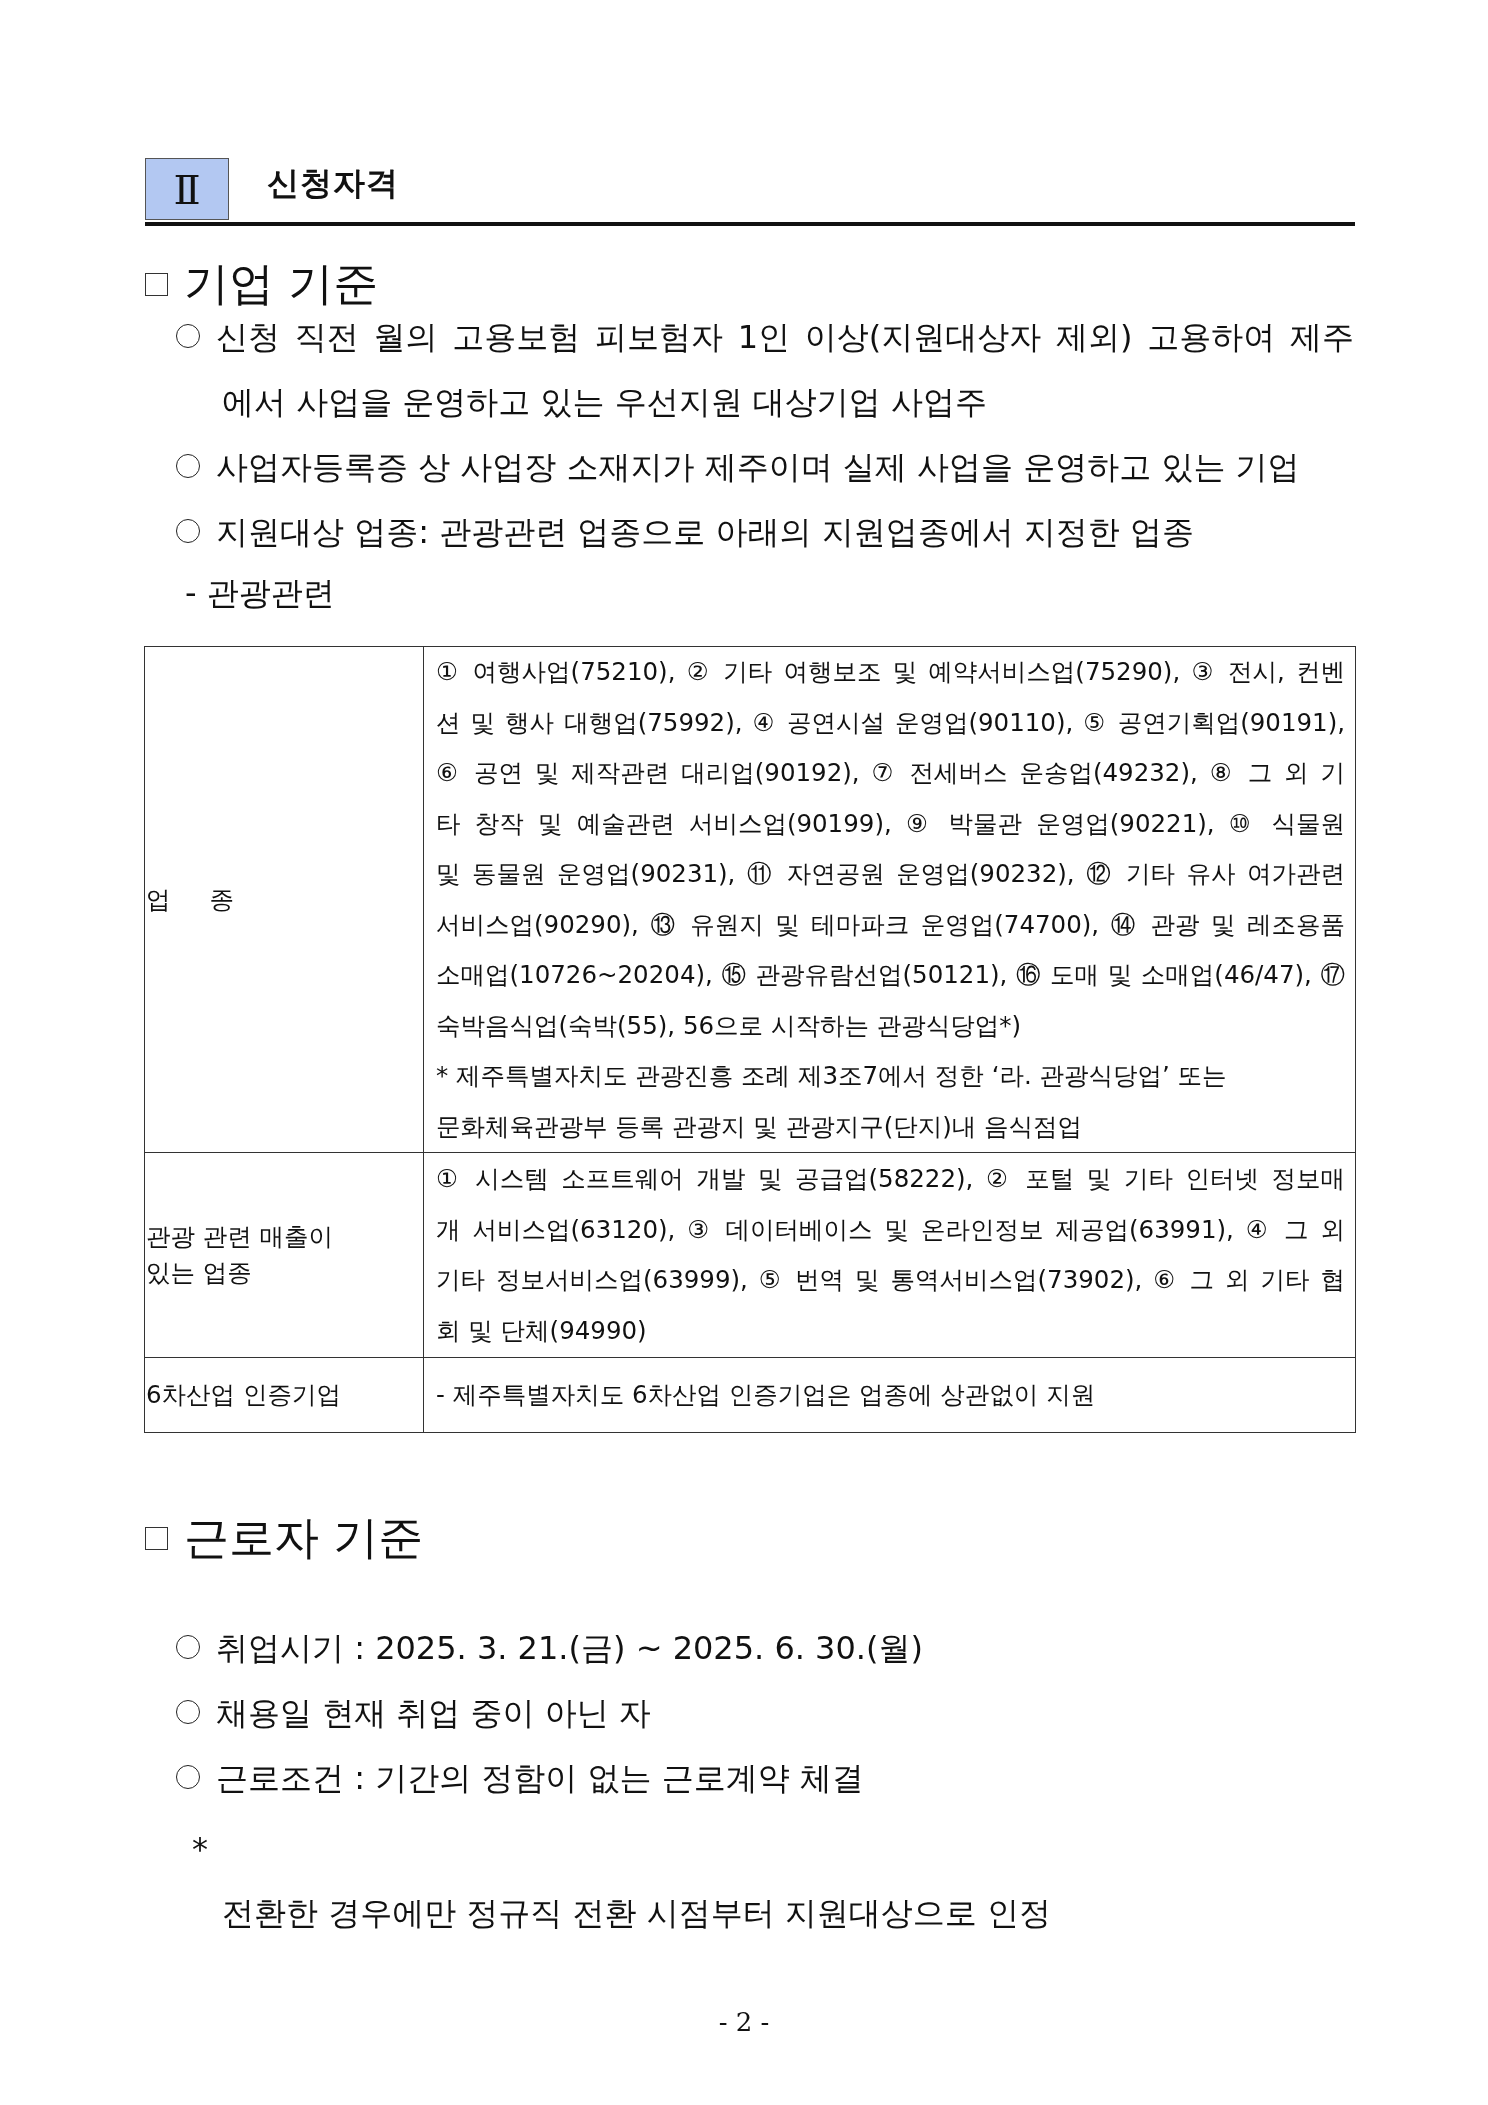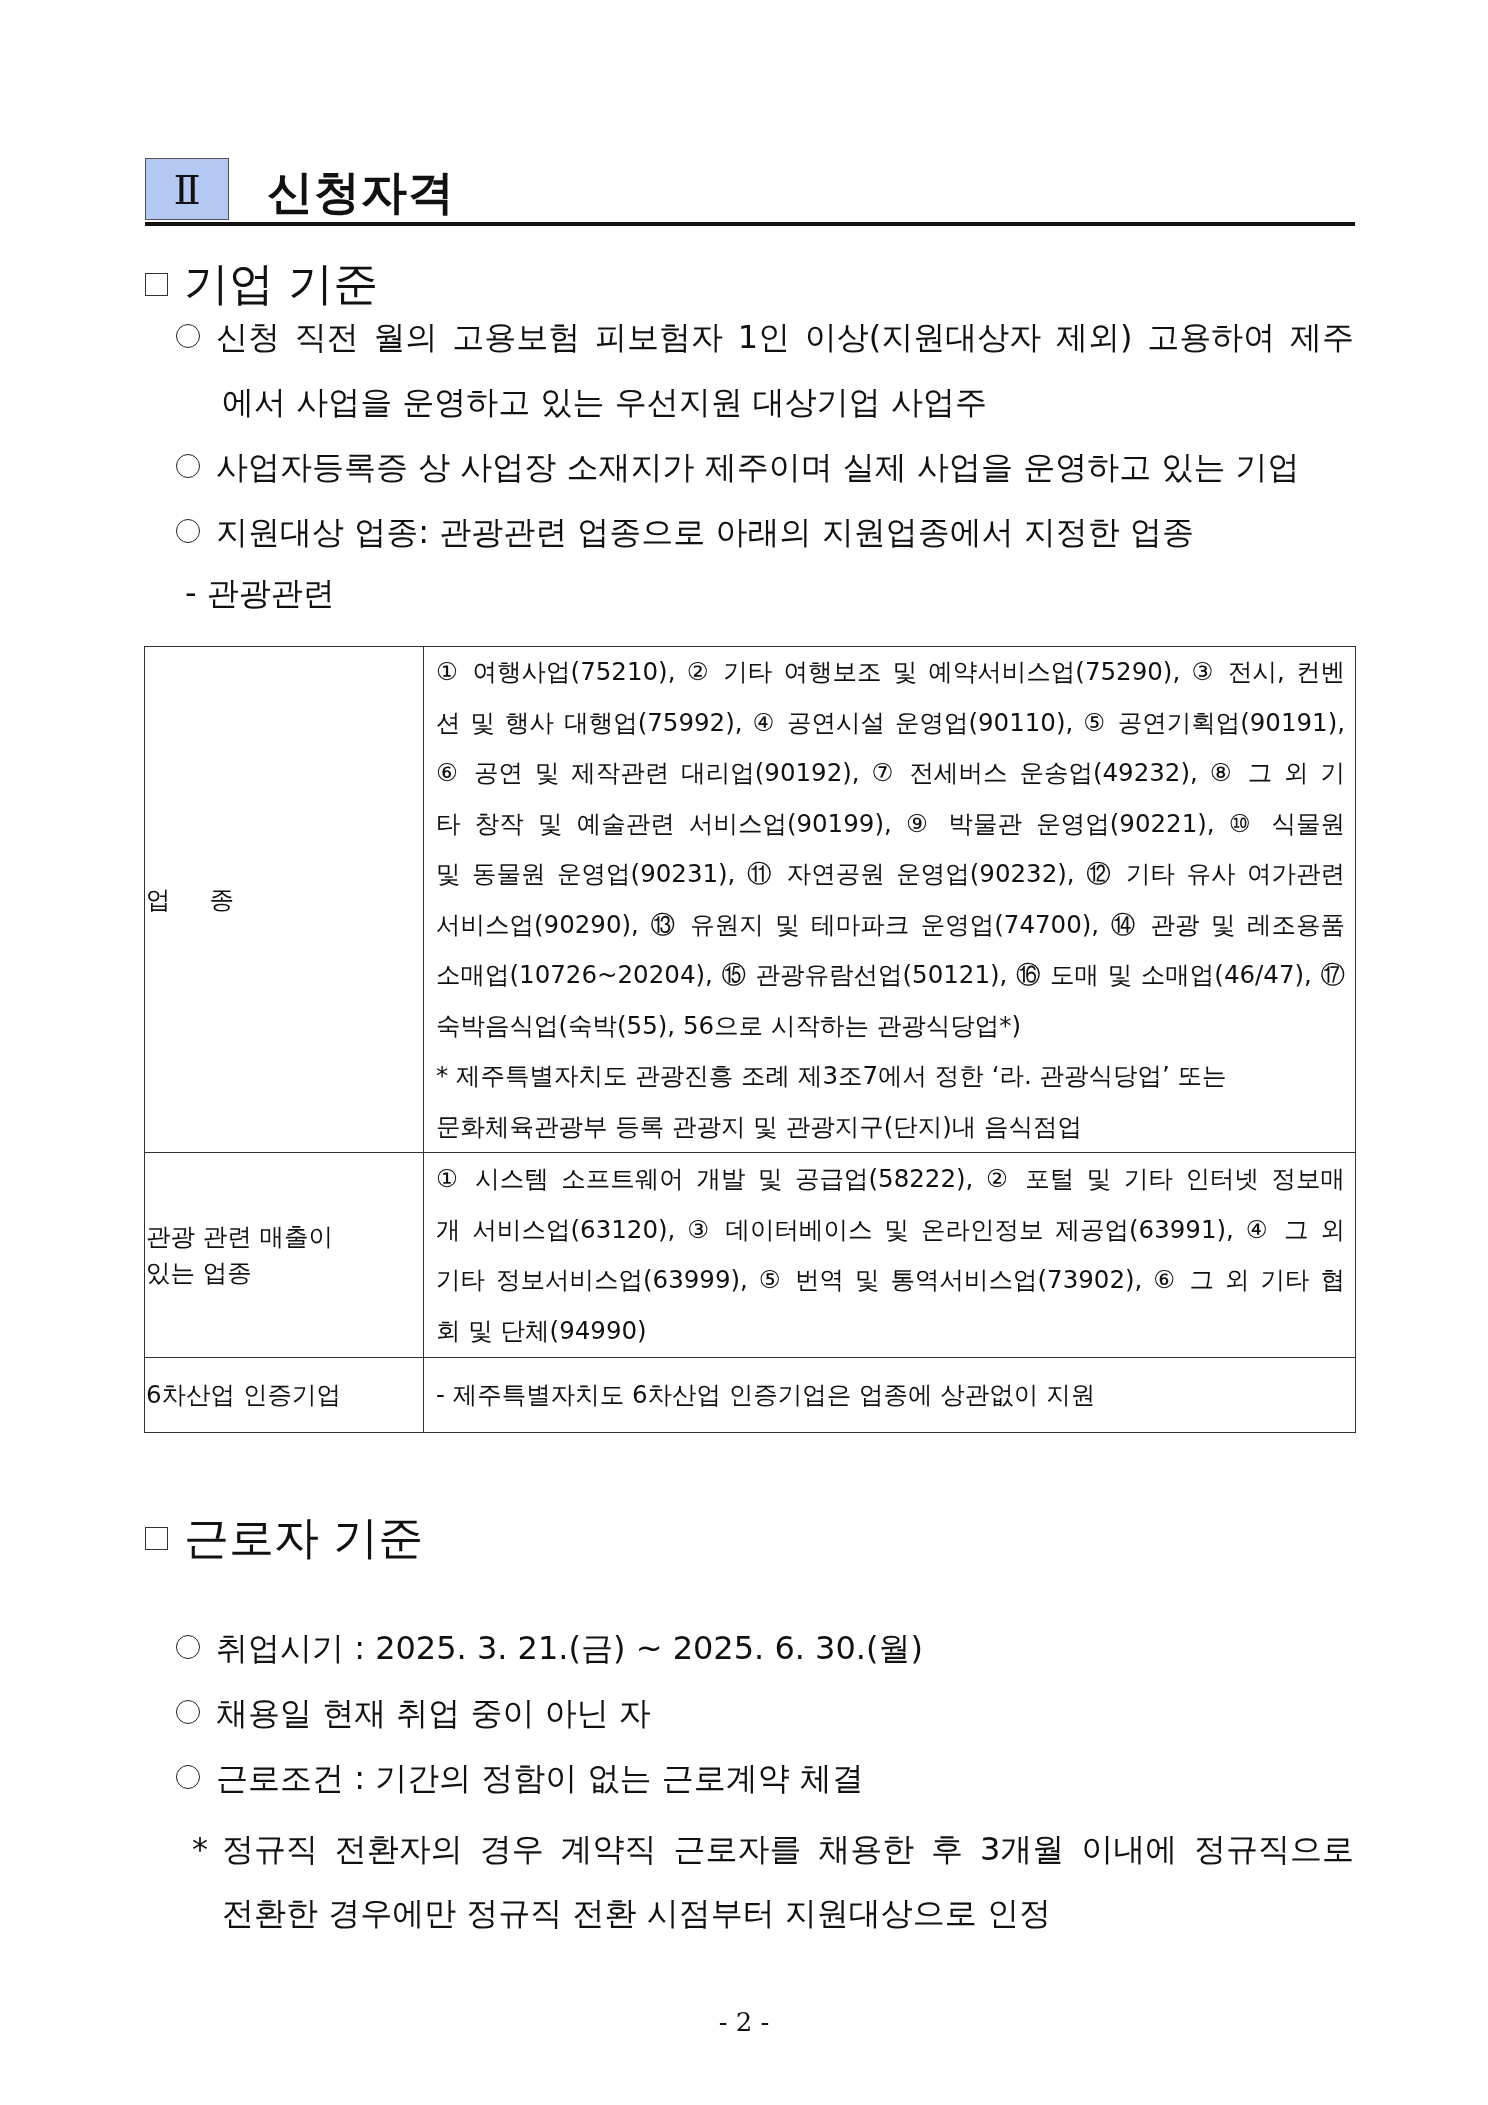--- a/index.html
+++ b/index.html
@@ -7,21 +7,21 @@
          font-family:"DejaVu Sans", "Liberation Sans", sans-serif; color:#111; }
   .page { position:absolute; left:0; top:0; width:1488px; height:2105px; }
 
   
   .sec-head { position:absolute; left:145px; top:158px; width:1210px; height:64px;
               border-bottom:4px solid #111; }
   .sec-num { position:absolute; left:0; top:0; width:84px; height:62px;
              background:#b3c8f2; border:1px solid #555; box-sizing:border-box;
              font-family:"DejaVu Serif", "Liberation Serif", serif; font-size:40px;
              text-align:center; line-height:62px; }
-  .sec-title { position:absolute; left:122px; top:4px; font-size:46px; font-weight:bold;
+  .sec-title { position:absolute; left:122px; top:4px; font-size:32px; font-weight:bold;
                letter-spacing:1px; }
 
   .line { position:absolute; left:0; white-space:nowrap; font-size:32px; }
   .sq-head { font-size:45px; }
   .sq-box { display:inline-block; width:23px; height:23px; border:1.5px solid #333;
             vertical-align:middle; margin-right:16px; margin-top:-6px; box-sizing:border-box; }
   .circle { display:inline-block; width:24px; height:24px; border:1.8px solid #222;
             border-radius:50%; vertical-align:middle; margin-right:16px; margin-top:-6px;
             box-sizing:border-box; }
   .justify { text-align:justify; text-align-last:justify; }
@@ -115,17 +115,16 @@
     <span class="circle"></span><span>취업시기 : 2025. 3. 21.(금) ~ 2025. 6. 30.(월)</span>
   </div>
   <div class="line" style="left:176px; top:1692px;">
     <span class="circle"></span><span>채용일 현재 취업 중이 아닌 자</span>
   </div>
   <div class="line" style="left:176px; top:1757px;">
     <span class="circle"></span><span>근로조건 : 기간의 정함이 없는 근로계약 체결</span>
   </div>
 
   <div class="line" style="left:192px; top:1830px;">*</div>
-  <div class="line justify" style="left:222px; top:1828px; width:1132px;">정규직 전환자의 경우 계약직 근로자를 채용한 후 3개월 이내에 정규직으로</div>
   <div class="line" style="left:222px; top:1892px;">전환한 경우에만 정규직 전환 시점부터 지원대상으로 인정</div>
 
   <div class="page-num">- 2 -</div>
 </div>
 
 </body></html>

